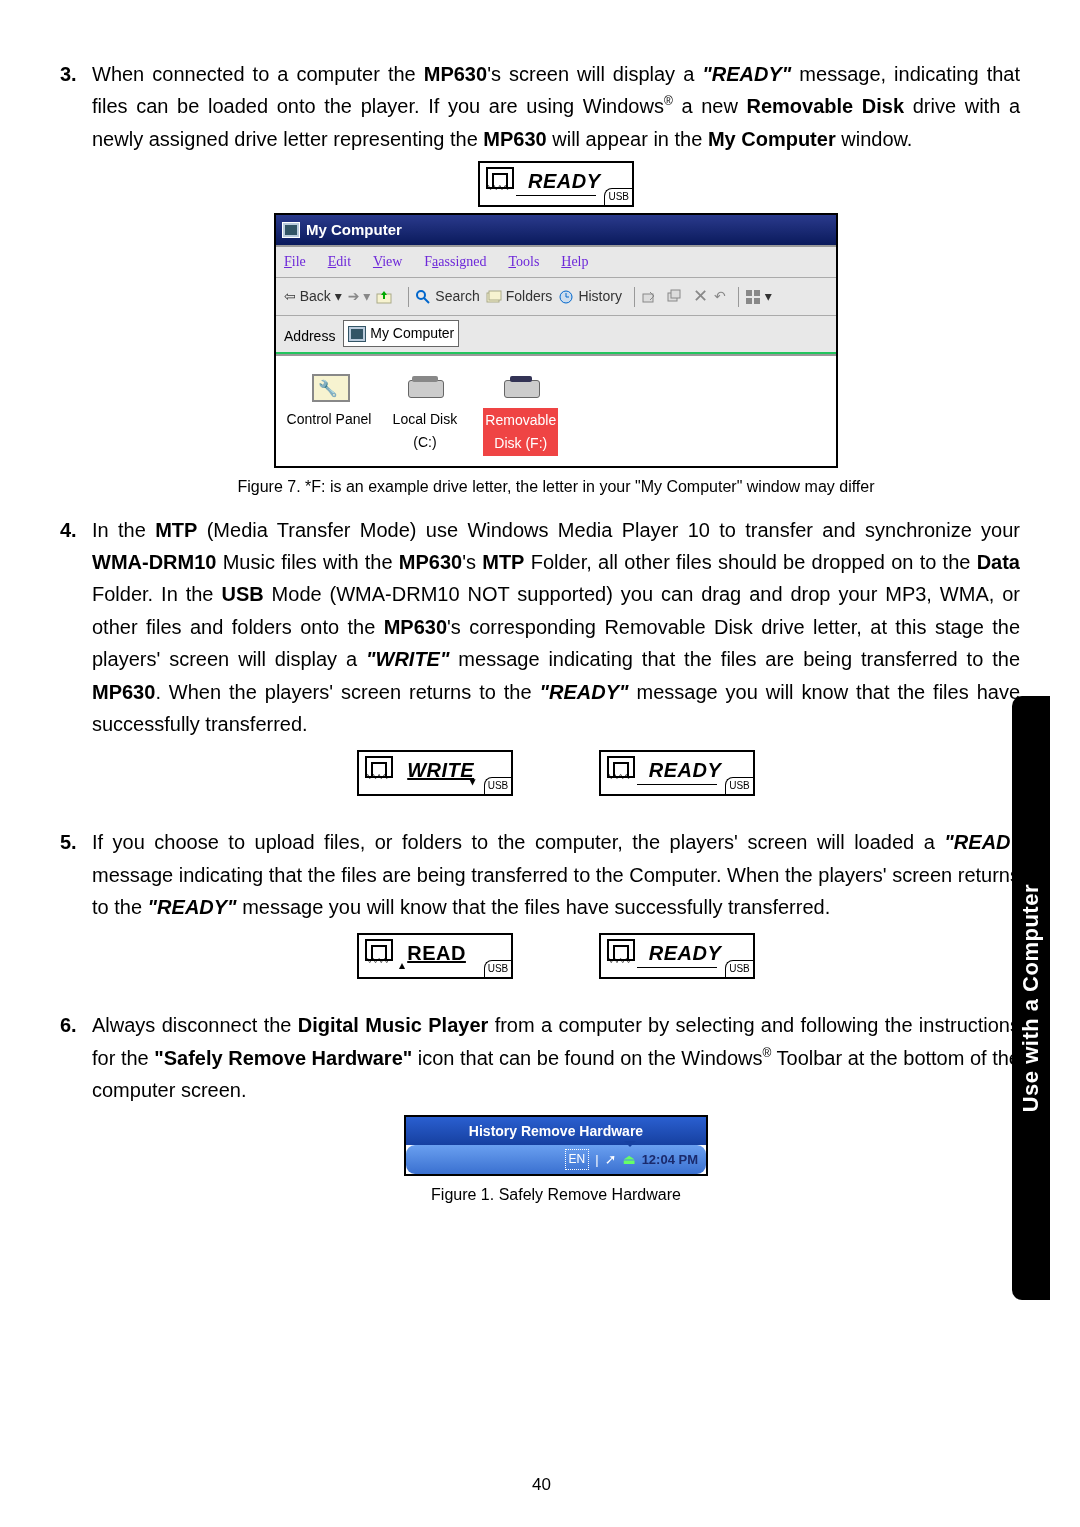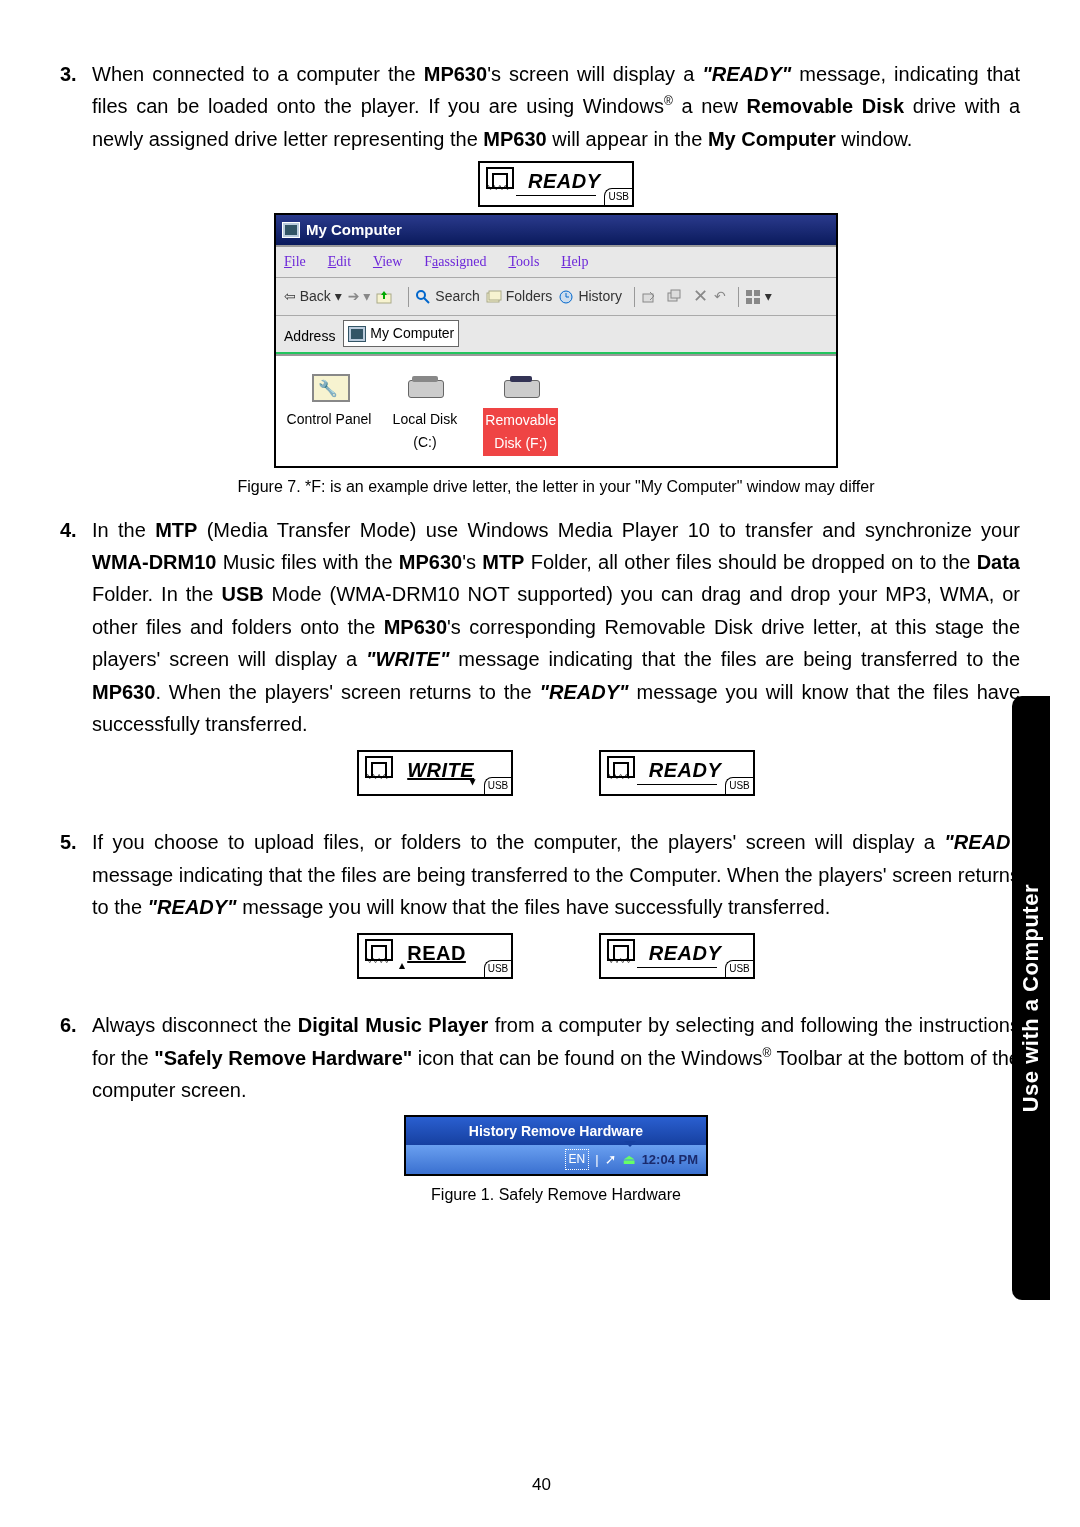--- a/index.html
+++ b/index.html
@@ -255,21 +255,21 @@
     padding:3px 8px; font-size:14px;
     position:relative;
   }
   .srh .balloon::after{
     content:""; position:absolute; right:70px; bottom:-8px;
     border:6px solid transparent; border-top-color:#1640a0;
   }
   .srh .tray {
     background: linear-gradient(#6aa0f0,#3a70d0);
     padding:3px 8px; color:#fff; font-size:13px;
-    display:flex; justify-content:space-between; align-items:center;
+    display:flex; justify-content:space-between; align-items:center;border-radius:9px;
   }
   .srh .tray .lang{
     border:1px dotted #fff; padding:0 3px; font-size:12px; color:#fff;
   }
   .srh .tray .right{
     display:flex; align-items:center; gap:6px;
   }
   .srh .tray .arrow{ font-size:14px; }
   .srh .tray .plug{ font-size:14px; color:#6f6; }
   .srh .tray .time{ color:#1a2a6c; font-weight:bold; font-size:13px; background:rgba(255,255,255,0); }
@@ -439,21 +439,21 @@
             <div class="lcd-line"></div>
             <div class="lcd-usb">USB</div>
           </div>
         </div>
       </div>
     </li>
 
     <li>
       <div class="num">5.</div>
       <div class="body">
-        <span>If you choose to upload files, or folders to the computer, the players' screen will display a </span><b><i>"READ"</i></b><span> message indicating that the files are being transferred to the Computer. When the players' screen returns to the </span><b><i>"READY"</i></b><span> message you will know that the files have successfully transferred.</span>
+        <span>If you choose to upload files, or folders to the computer, the players' screen will loaded a </span><b><i>"READ"</i></b><span> message indicating that the files are being transferred to the Computer. When the players' screen returns to the </span><b><i>"READY"</i></b><span> message you will know that the files have successfully transferred.</span>
 
         <div class="lcd-row">
           <div class="lcd">
             <div class="lcd-icon">
               <div class="big"></div>
                 <div class="small"></div>
                 <div class="wave">∿∿∿∿</div>
             </div>
             <div class="lcd-text norm" style="text-decoration:underline;">READ</div>
             <div class="lcd-arrow" style="left:40px;">▴</div>

